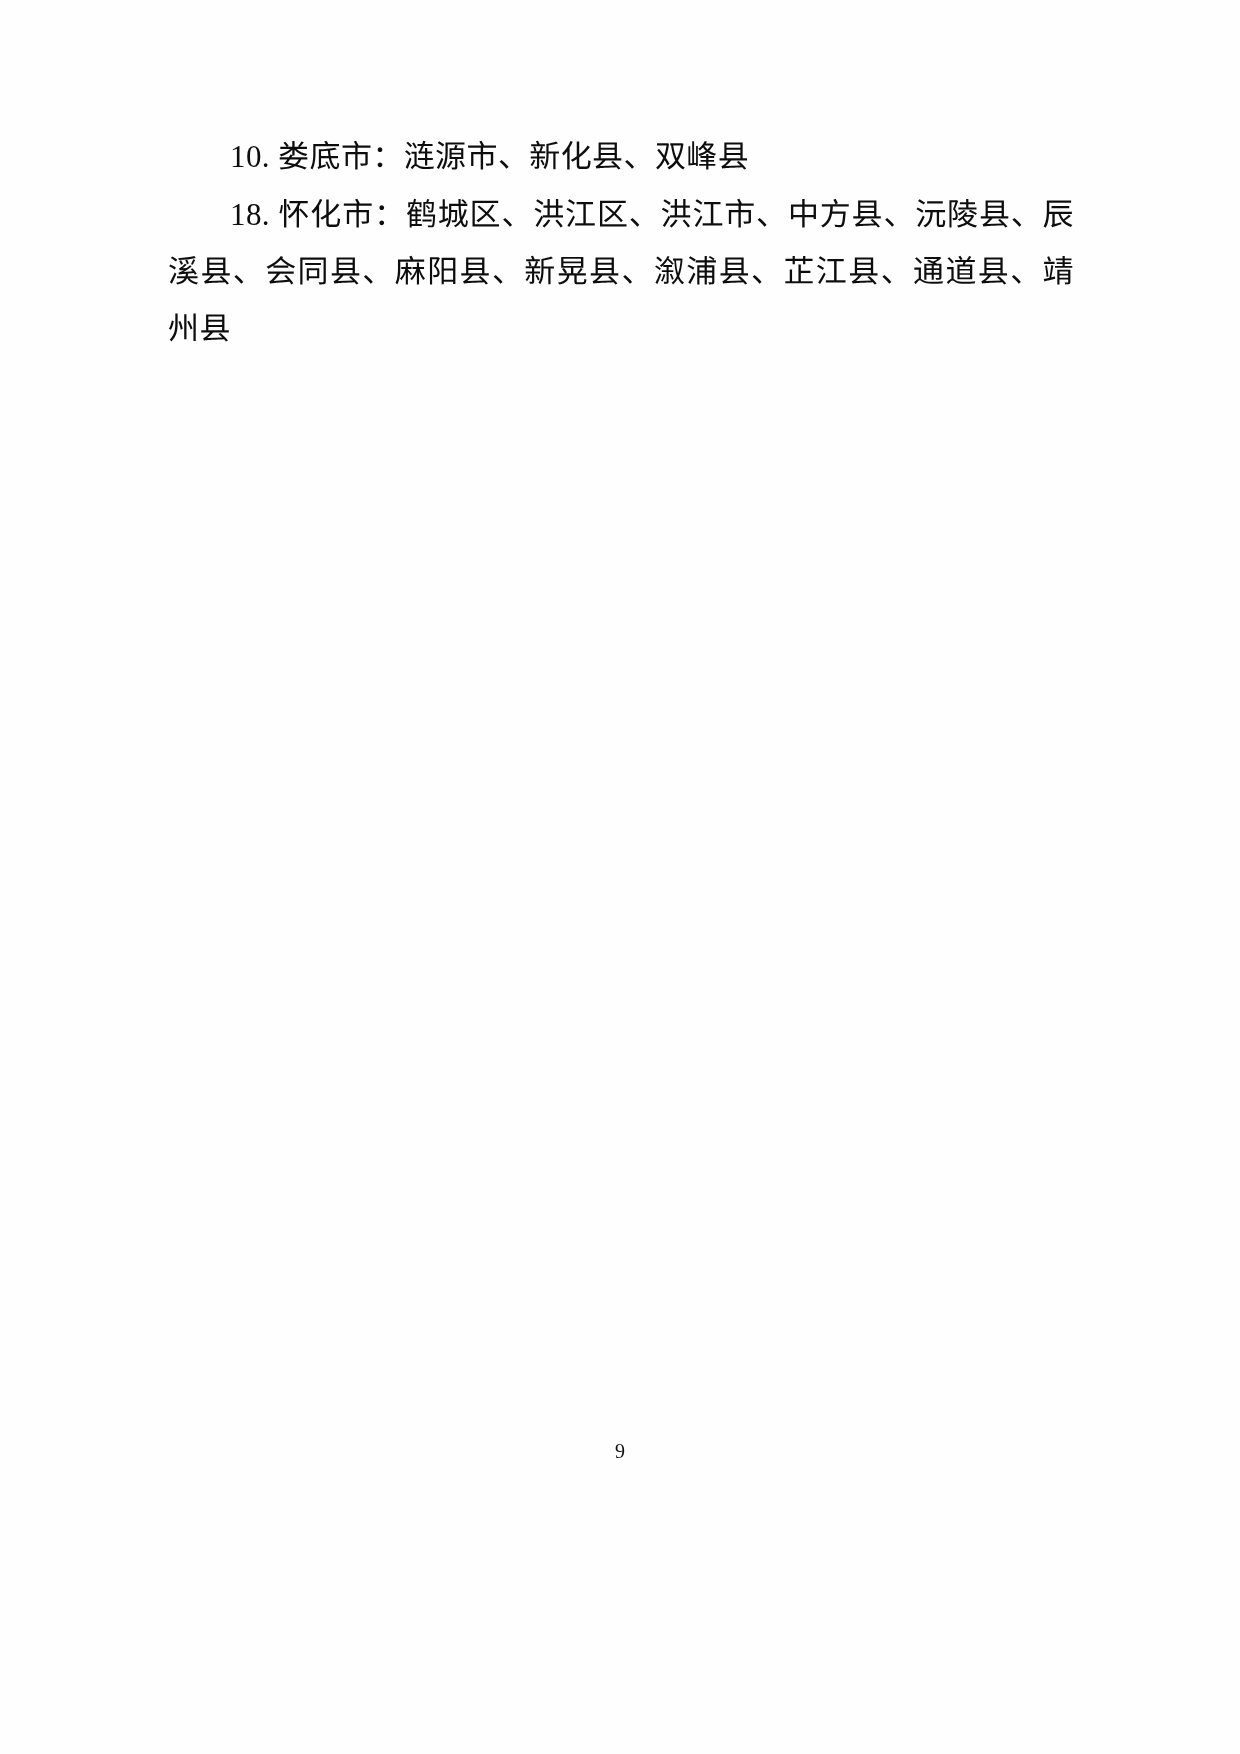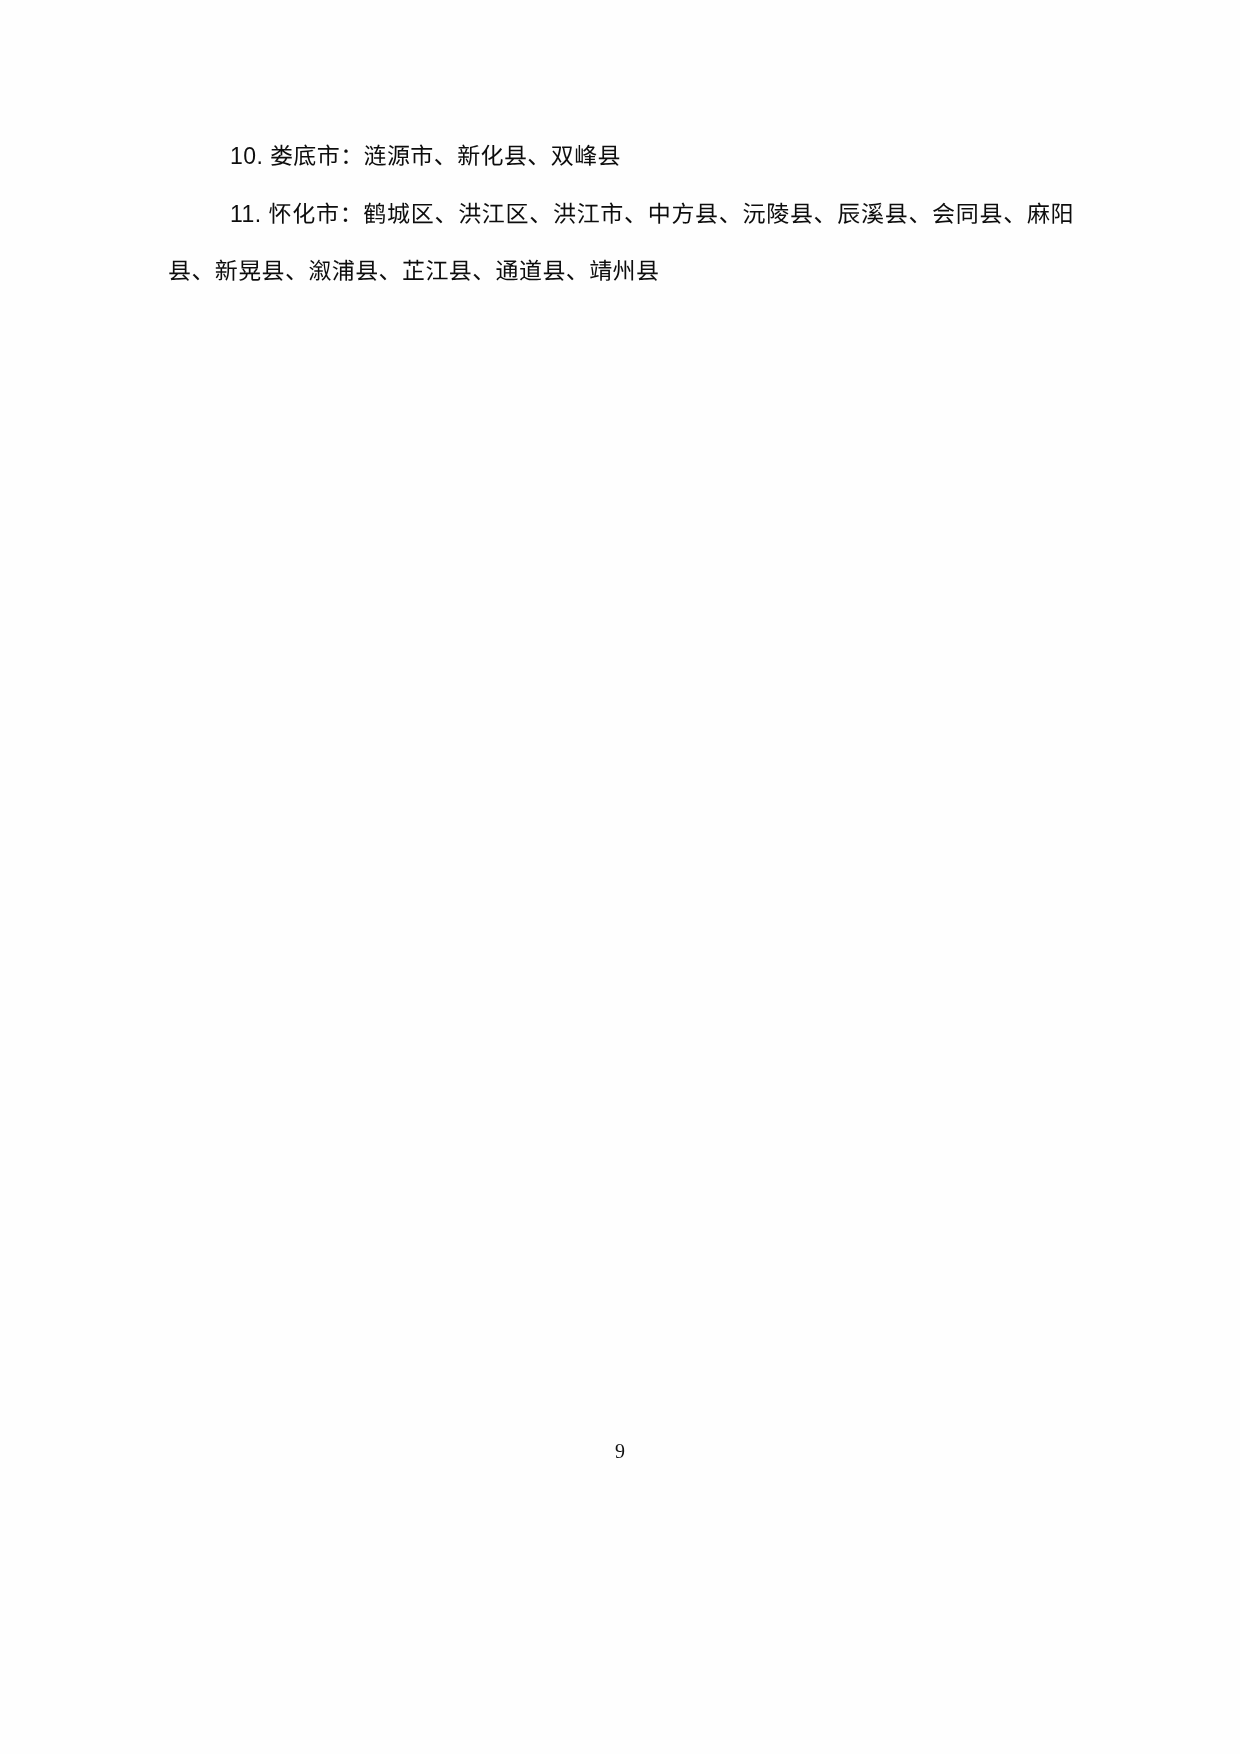--- a/index.html
+++ b/index.html
@@ -21,45 +21,45 @@
     inset: 0;
     background: #fefefe;
   }
   .content {
     position: absolute;
     left: 168px;
     top: 128px;
     width: 906px;
   }
   .para {
-    font-size: 23px;
+    font-size: 31px;
     line-height: 57px;
     text-align: justify;
     text-justify: inter-ideograph;
     text-indent: 62px;
     margin: 0 0 1px 0;
     letter-spacing: 0.4px;
-    font-family: Liberation Sans, sans-serif;
+    font-family: Liberation Serif, serif;
   }
   .footer {
     position: absolute;
     left: 0;
     right: 0;
     top: 1440px;
     text-align: center;
     font-size: 20px;
     font-family: "Liberation Serif", "DejaVu Serif", serif;
     color: #111111;
   }
 </style>
 </head>
 <body>
 
 <div class="page">
 
   <div class="content">
     <p class="para">10. 娄底市：涟源市、新化县、双峰县</p>
-    <p class="para">11. 怀化市：鹤城区、洪江区、洪江市、中方县、沅陵县、辰溪县、会同县、麻阳县、新晃县、溆浦县、芷江县、通道县、靖州县</p>
+    <p class="para">18. 怀化市：鹤城区、洪江区、洪江市、中方县、沅陵县、辰溪县、会同县、麻阳县、新晃县、溆浦县、芷江县、通道县、靖州县</p>
   </div>
 
   <div class="footer">9</div>
 
 </div>
 
 </body></html>

